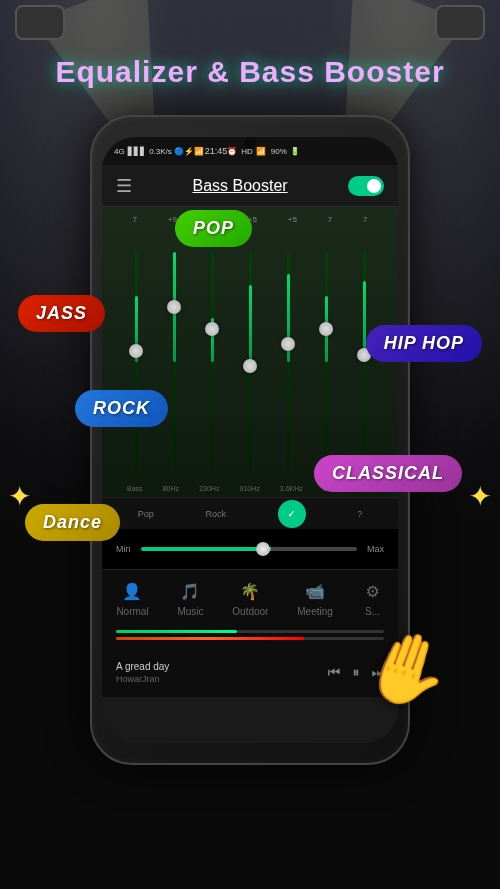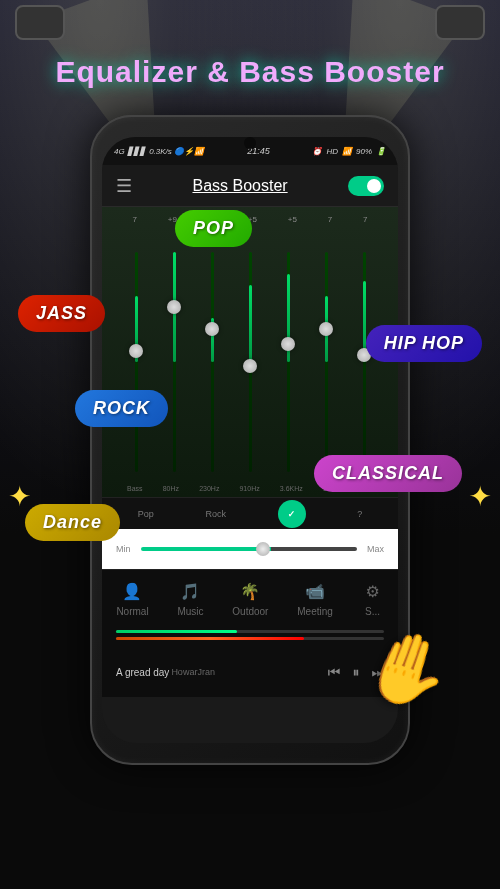--- a/index.html
+++ b/index.html
@@ -106,25 +106,23 @@
       overflow: hidden;
     }
 
     
     .status-bar {
       width: 100%;
       height: 28px;
       background: #111;
       display: flex;
       align-items: center;
-      justify-content: space-between;
       padding: 0 12px;
       font-size: 9px;
       color: #ccc;
-      font-style: italic;
     }
     .status-left { display: flex; align-items: center; gap: 3px; font-size: 8px; }
     .status-right { display: flex; align-items: center; gap: 4px; font-size: 8px; }
 
     
     .app-header {
       width: 100%;
       height: 42px;
       background: #1a1a1a;
       display: flex;
@@ -263,21 +261,21 @@
       justify-content: center;
       font-size: 9px;
       color: #fff;
       font-weight: bold;
     }
 
     
     .bass-section {
       width: 100%;
       height: 40px;
-      background: #ffffff;
+      background: #000000;
       display: flex;
       align-items: center;
       padding: 0 14px;
       gap: 10px;
     }
     .bass-label { font-size: 9px; color: #888; }
     .bass-track {
       flex: 1;
       height: 4px;
       background: linear-gradient(90deg, #00cc88 60%, #444 60%);
@@ -325,21 +323,21 @@
     
     .now-playing {
       width: 100%;
       height: 50px;
       background: #0d0d0d;
       display: flex;
       align-items: center;
       justify-content: space-between;
       padding: 0 14px;
     }
-    .song-info { display: flex; flex-direction: row; gap: 2px; }
+    .song-info { display: flex; flex-direction: column; gap: 2px; }
     .song-title { font-size: 10px; color: #ccc; }
     .song-artist { font-size: 9px; color: #666; }
     .playback-controls { display: flex; align-items: center; gap: 12px; }
     .ctrl-btn { color: #888; font-size: 14px; }
 
     
     .progress-section {
       width: 100%;
       padding: 3px 14px;
       background: #0d0d0d;

